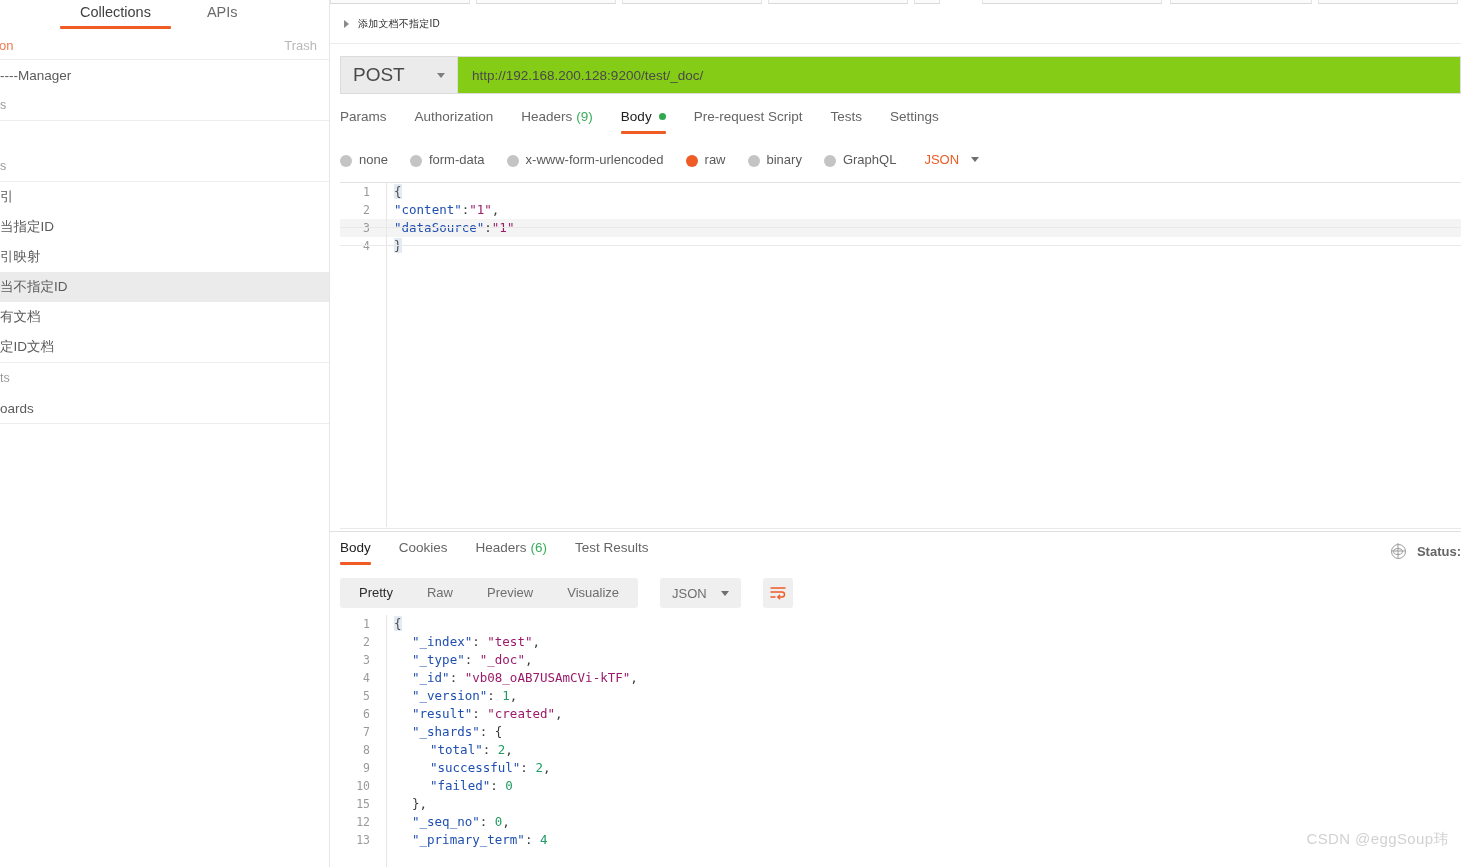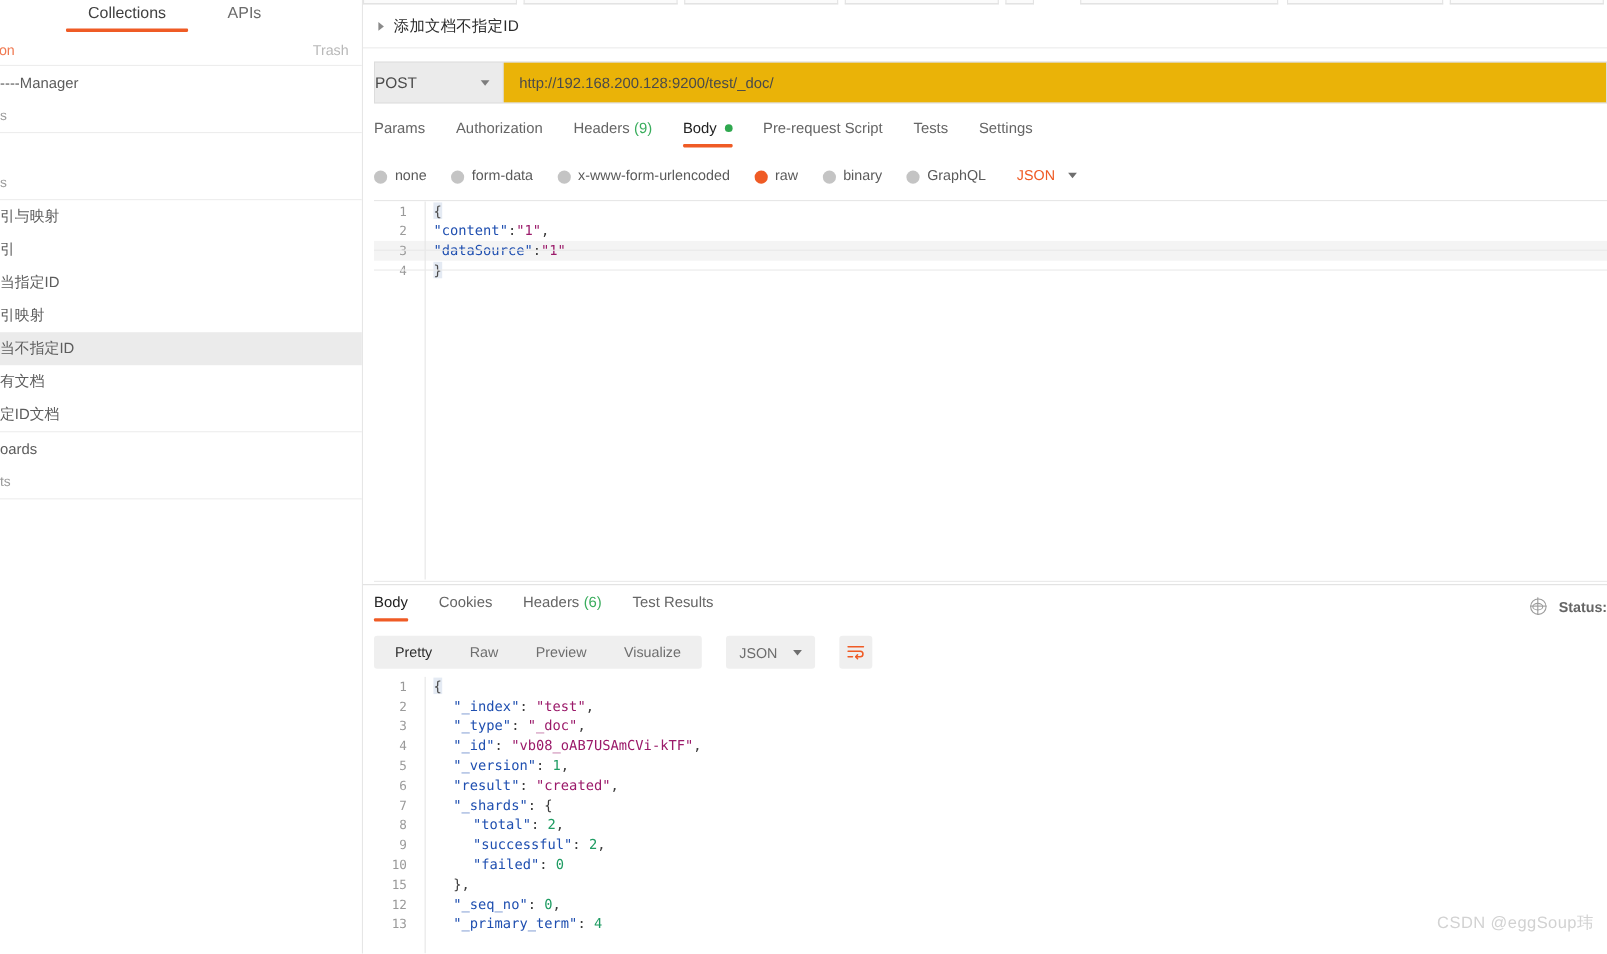--- a/index.html
+++ b/index.html
@@ -69,39 +69,39 @@
   #reqheader {
     position: absolute; left: 0; top: 4px; width: 1131px; height: 40px;
     display: flex; align-items: center; padding-left: 14px;
     border-bottom: 1px solid #ebebeb;
   }
   .caret-right {
     width: 0; height: 0; border-left: 5px solid #8a8a8a;
     border-top: 4px solid transparent; border-bottom: 4px solid transparent;
     margin-right: 9px;
   }
-  #reqname { font-size: 14px; color: #2b2b2b; letter-spacing: .2px; text-align: right; }
+  #reqname { font-size: 10px; color: #2b2b2b; letter-spacing: .2px; text-align: right; }
 
   
   #urlbar {
     position: absolute; left: 10px; top: 56px; width: 1121px; height: 38px;
     display: flex; border: 1px solid #dcdcdc; background: #ebebeb;
   }
   #method {
     width: 117px; display: flex; align-items: center; justify-content: space-between;
-    padding: 0 12px 0 0; border-right: 1px solid #dcdcdc;
-    font-size: 14px; color: #4a4a4a; background: #ebebeb;
+    padding: 0 12px 0 12px; border-right: 1px solid #dcdcdc;
+    font-size: 19px; color: #4a4a4a; background: #ebebeb;
   }
   .caret-down {
     width: 0; height: 0; border-top: 5px solid #7d7d7d;
     border-left: 4px solid transparent; border-right: 4px solid transparent;
   }
   #urlinput {
     flex: 1; display: flex; align-items: center; padding-left: 14px;
-    font-size: 13.5px; color: #4a4a4a; background: #eab308;
+    font-size: 13.5px; color: #4a4a4a; background: #84cc16;
   }
 
   
   #reqtabs {
     position: absolute; left: 10px; top: 107px; width: 1121px; height: 30px;
     display: flex; align-items: flex-start;
   }
   .rtab {
     position: relative; font-size: 13.5px; color: #656565;
     padding: 2px 0 10px 0; margin-right: 28px; white-space: nowrap;
@@ -275,48 +275,45 @@
       <div class="coll-row">
         <span></span>
       </div>
       <div class="coll-row dim">
         <span>s</span>
       </div>
     </div>
 
     <div class="coll-group">
       <div class="coll-row">
-        <span>引与映射</span>
-      </div>
-      <div class="coll-row">
         <span>引</span>
       </div>
       <div class="coll-row">
         <span>当指定ID</span>
       </div>
       <div class="coll-row">
         <span>引映射</span>
       </div>
       <div class="coll-row sel">
         <span>当不指定ID</span>
       </div>
       <div class="coll-row">
         <span>有文档</span>
       </div>
       <div class="coll-row">
         <span>定ID文档</span>
       </div>
     </div>
 
     <div class="coll-group">
-      <div class="coll-row">
-        <span>oards</span>
-      </div>
       <div class="coll-row dim">
         <span>ts</span>
+      </div>
+      <div class="coll-row">
+        <span>oards</span>
       </div>
     </div>
   </div>
 
   <div id="main">
 
     <div id="tabstrip">
       <div class="tabfrag" style="left:0px;width:140px;"></div>
       <div class="tabfrag" style="left:146px;width:140px;"></div>
       <div class="tabfrag" style="left:292px;width:140px;"></div>

